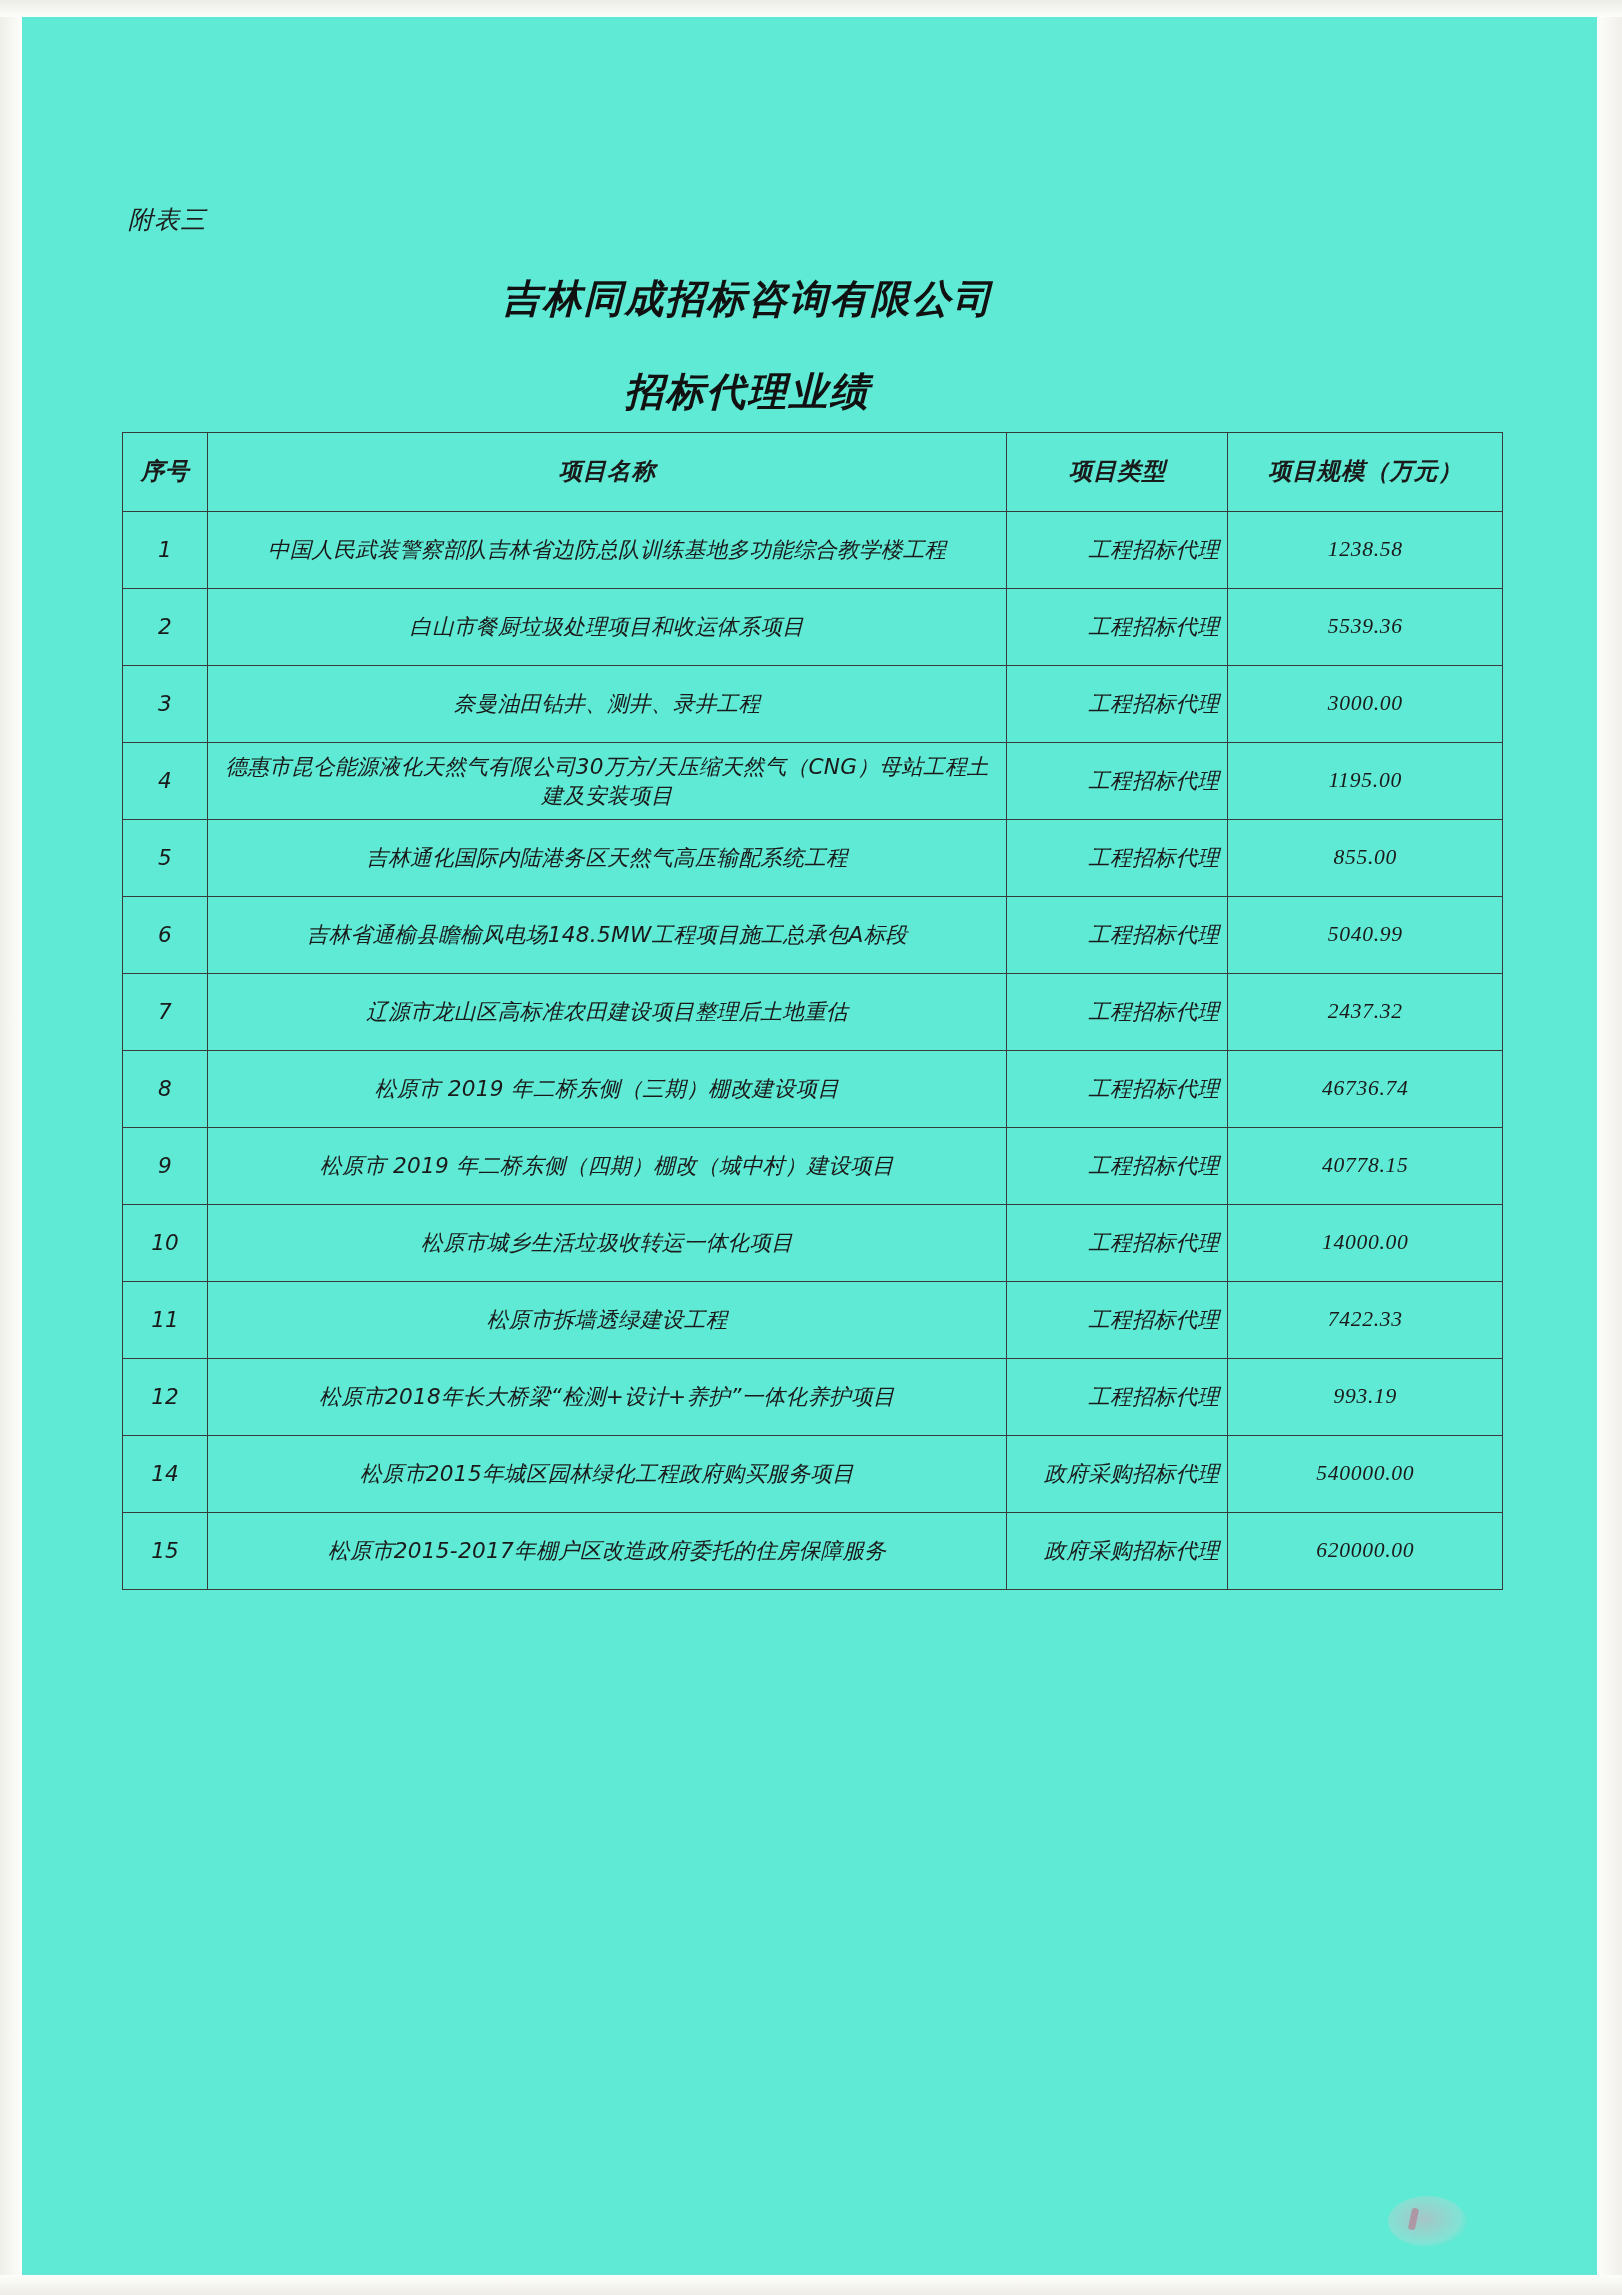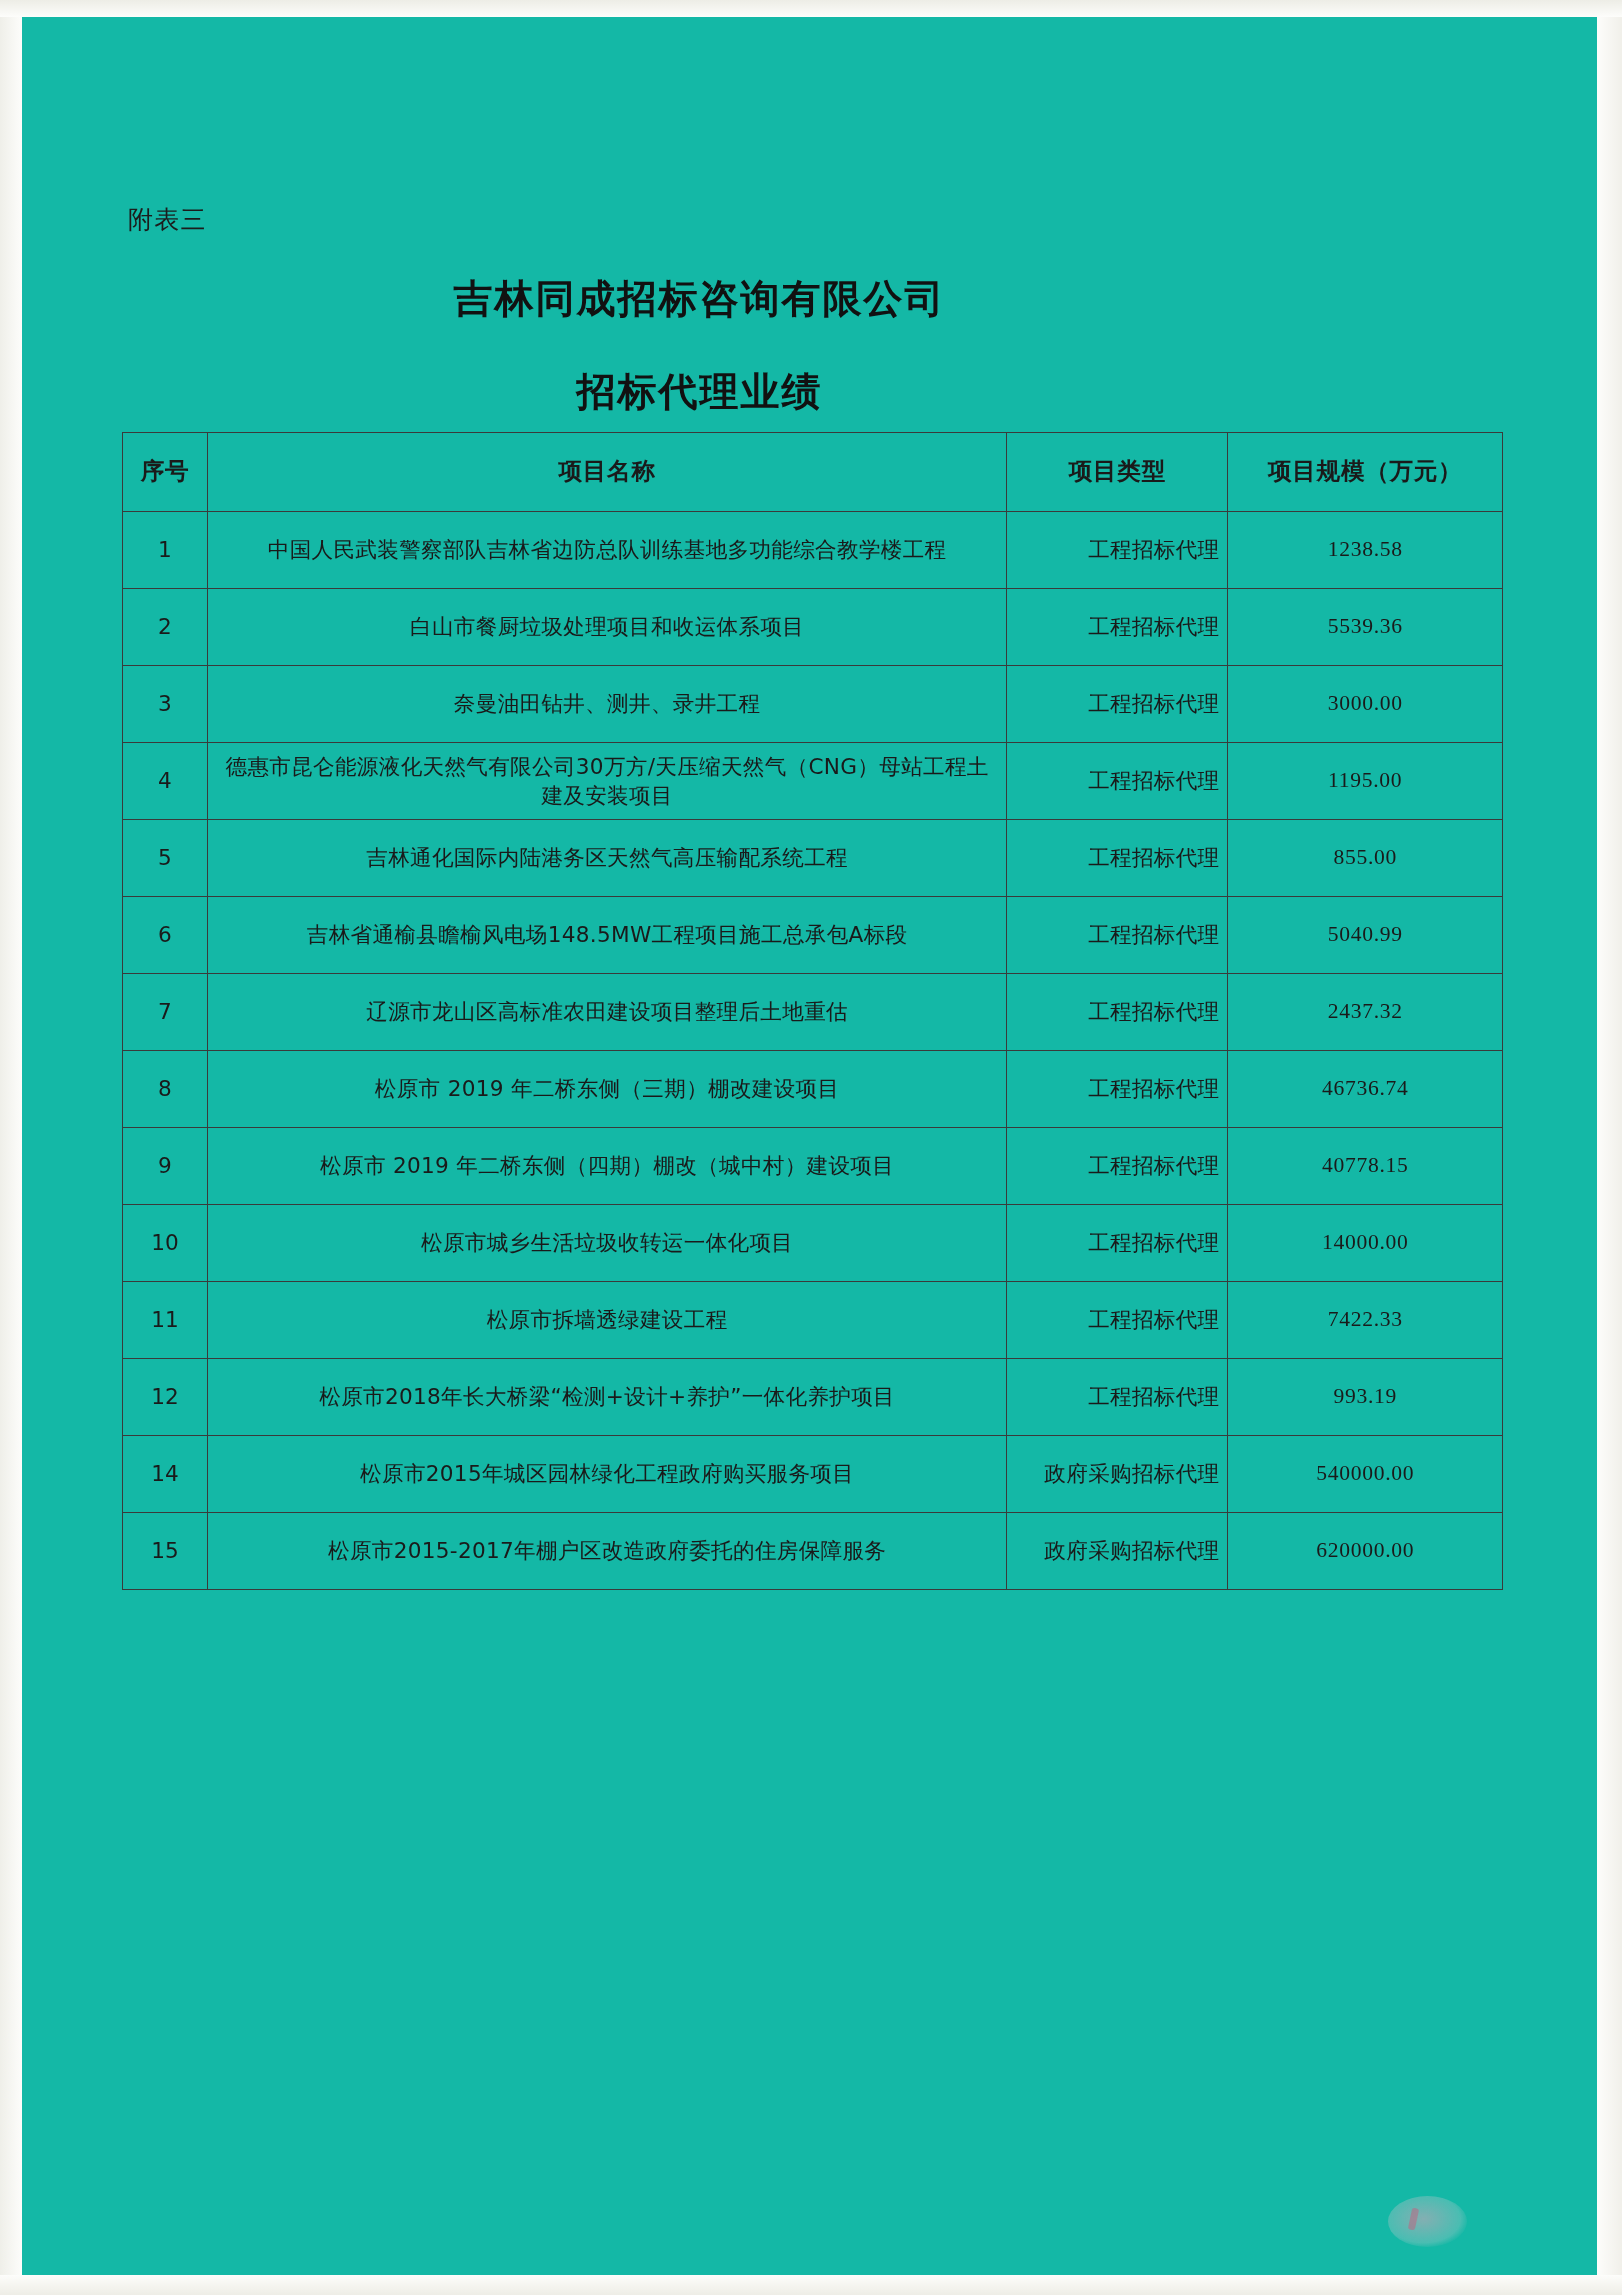--- a/index.html
+++ b/index.html
@@ -13,21 +13,22 @@
     font-family: "Liberation Serif", serif;
     color: #1a1a1a;
     position: relative;
     overflow: hidden;
   }
   .page {
     position: absolute;
     left: 0; top: 0;
     width: 1623px;
     height: 2295px;
-    background: #14b8a6;
+    background: #5eead4;
+    font-style: italic;
   }
   
   .scan-edge-left {
     position: absolute; left: 0; top: 0; width: 22px; height: 2295px;
     background: linear-gradient(to right, #efefe9, #fdfdfb);
   }
   .scan-edge-right {
     position: absolute; right: 0; top: 0; width: 26px; height: 2295px;
     background: linear-gradient(to left, #f0efe9, #fdfdfb);
   }
@@ -55,20 +56,21 @@
     left: 0;
     top: 275px;
     width: 1399px;
     text-align: center;
     font-family: "DejaVu Sans", sans-serif;
     font-weight: bold;
     font-size: 39px;
     line-height: 1.25;
     letter-spacing: 2px;
     color: #111;
+    padding-left: 48px;
   }
   .doc-title .line2 { display: block; margin-top: 44px; }
 
   table.perf {
     position: absolute;
     left: 122px;
     top: 432px;
     width: 1381px;
     border-collapse: collapse;
     table-layout: fixed;

